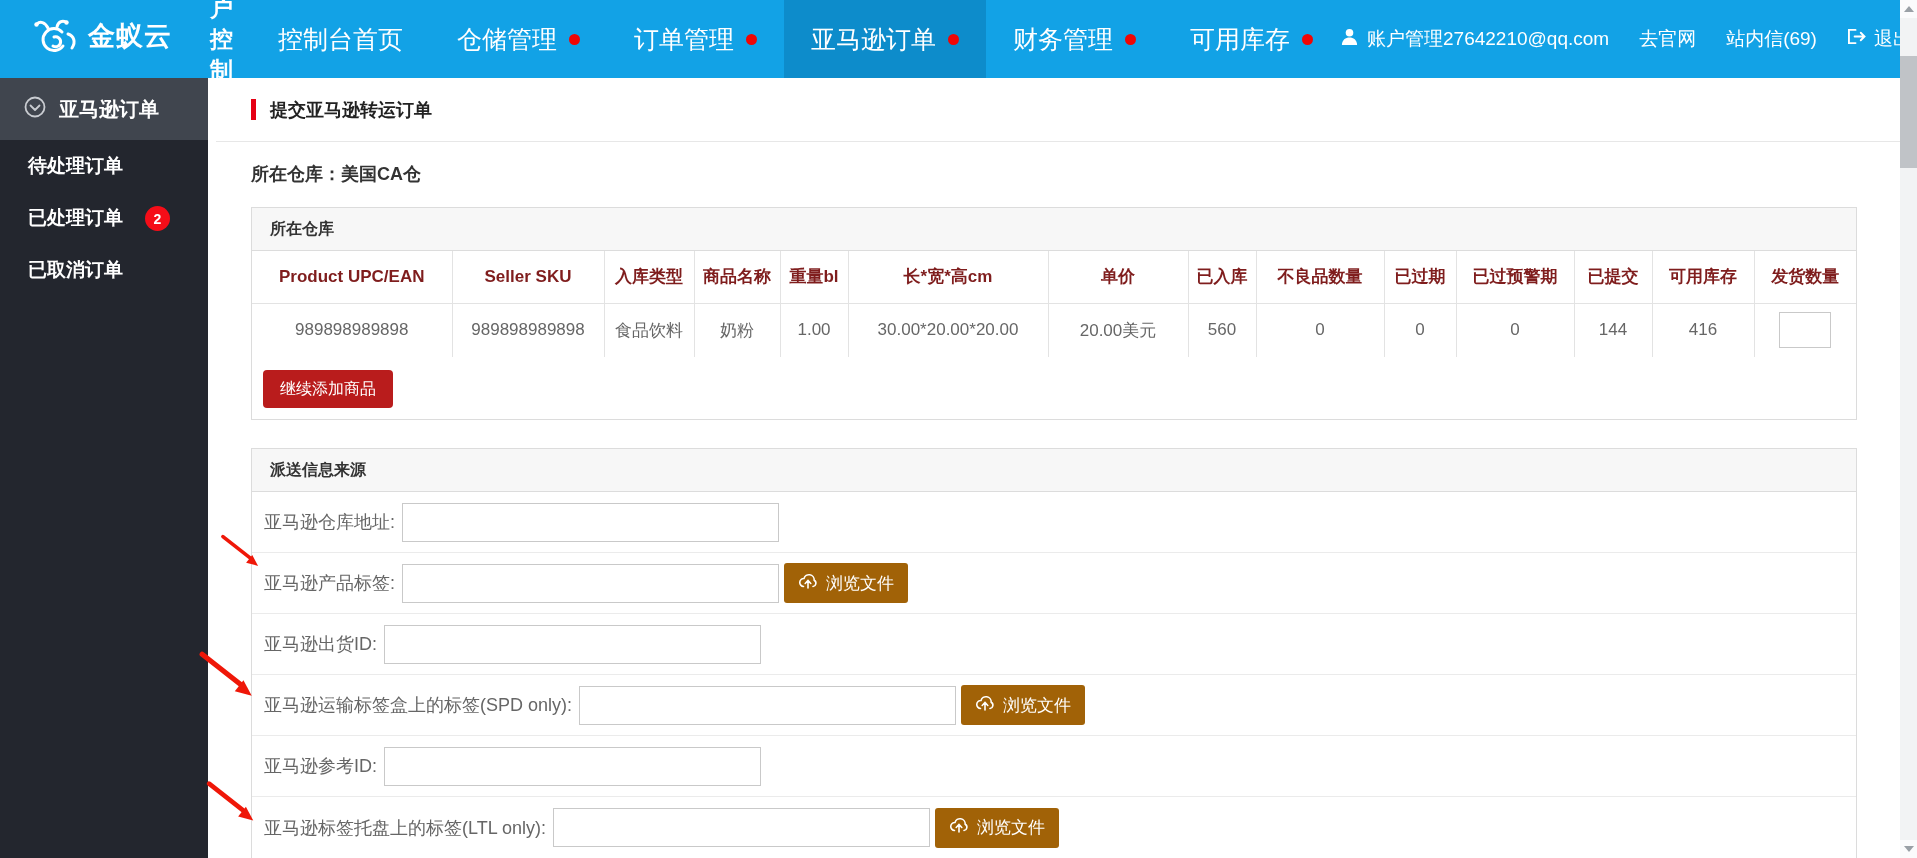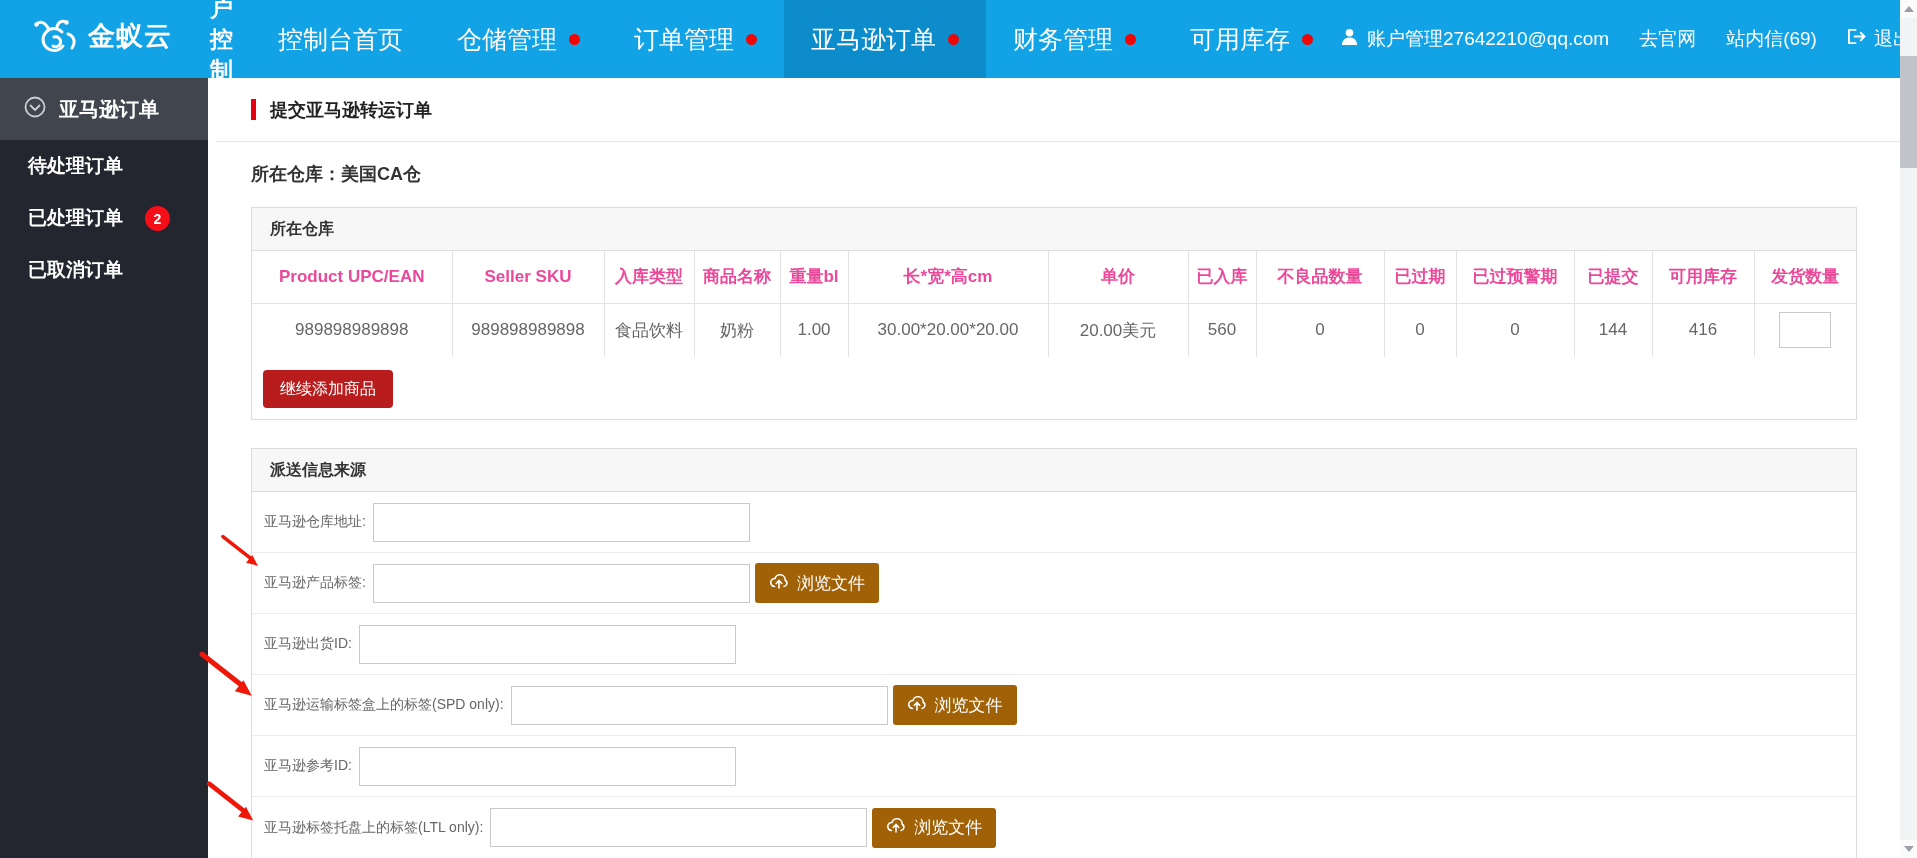--- a/index.html
+++ b/index.html
@@ -61,42 +61,42 @@
   .panel { width:1606px; margin:23px 0 0 35px; border:1px solid #dcdcdc; background:#fff; }
   .panel + .panel { margin-top:28px; }
   .panel-header {
     height:43px; background:#f7f7f7; border-bottom:1px solid #dcdcdc;
     display:flex; align-items:center; padding-left:18px;
     font-size:16px; font-weight:bold; color:#333;
   }
 
   table.goods { width:100%; border-collapse:collapse; table-layout:fixed; }
   table.goods th {
-    height:52px; font-size:17px; color:#ec4899; font-weight:bold; text-align:center;
+    height:52px; font-size:17px; color:#7f1d1d; font-weight:bold; text-align:center;
     border-right:1px solid #e3e3e3; border-bottom:1px solid #e3e3e3; overflow:hidden;
   }
   table.goods td {
     height:54px; font-size:17px; color:#666; text-align:center;
     border-right:1px solid #e3e3e3; overflow:hidden;
   }
   table.goods th:last-child, table.goods td:last-child { border-right:none; }
   .qty-input { width:52px; height:36px; border:1px solid #c9c9c9; outline:none; font-size:16px; text-align:center; }
 
   .btn-row { padding:13px 0 11px 11px; }
   .btn-add {
     height:38px; padding:0 17px; background:#b91c1c; color:#fff; font-size:16px;
     border:none; border-radius:4px; cursor:pointer; font-family:inherit;
   }
 
   .form-row {
     min-height:61px; display:flex; align-items:center; padding-left:12px;
     border-bottom:1px solid #ebebeb;
   }
   .form-row:last-child { border-bottom:none; }
-  .form-label { font-size:14px; color:#666; margin-right:7px; white-space:nowrap; }
+  .form-label { font-size:18px; color:#666; margin-right:7px; white-space:nowrap; }
   .form-input { width:377px; height:39px; border:1px solid #c9c9c9; outline:none; font-size:16px; padding:0 8px; }
   .btn-browse {
     margin-left:5px; height:40px; padding:0 14px; background:#a16207; color:#fff;
     font-size:17px; border:none; border-radius:3px; cursor:pointer;
     display:flex; align-items:center; gap:8px; font-family:inherit;
   }
 
   
   .anno { position:absolute; z-index:20; pointer-events:none; }
   .anno-1 { left:220px; top:528px; width:44px; height:48px; }

